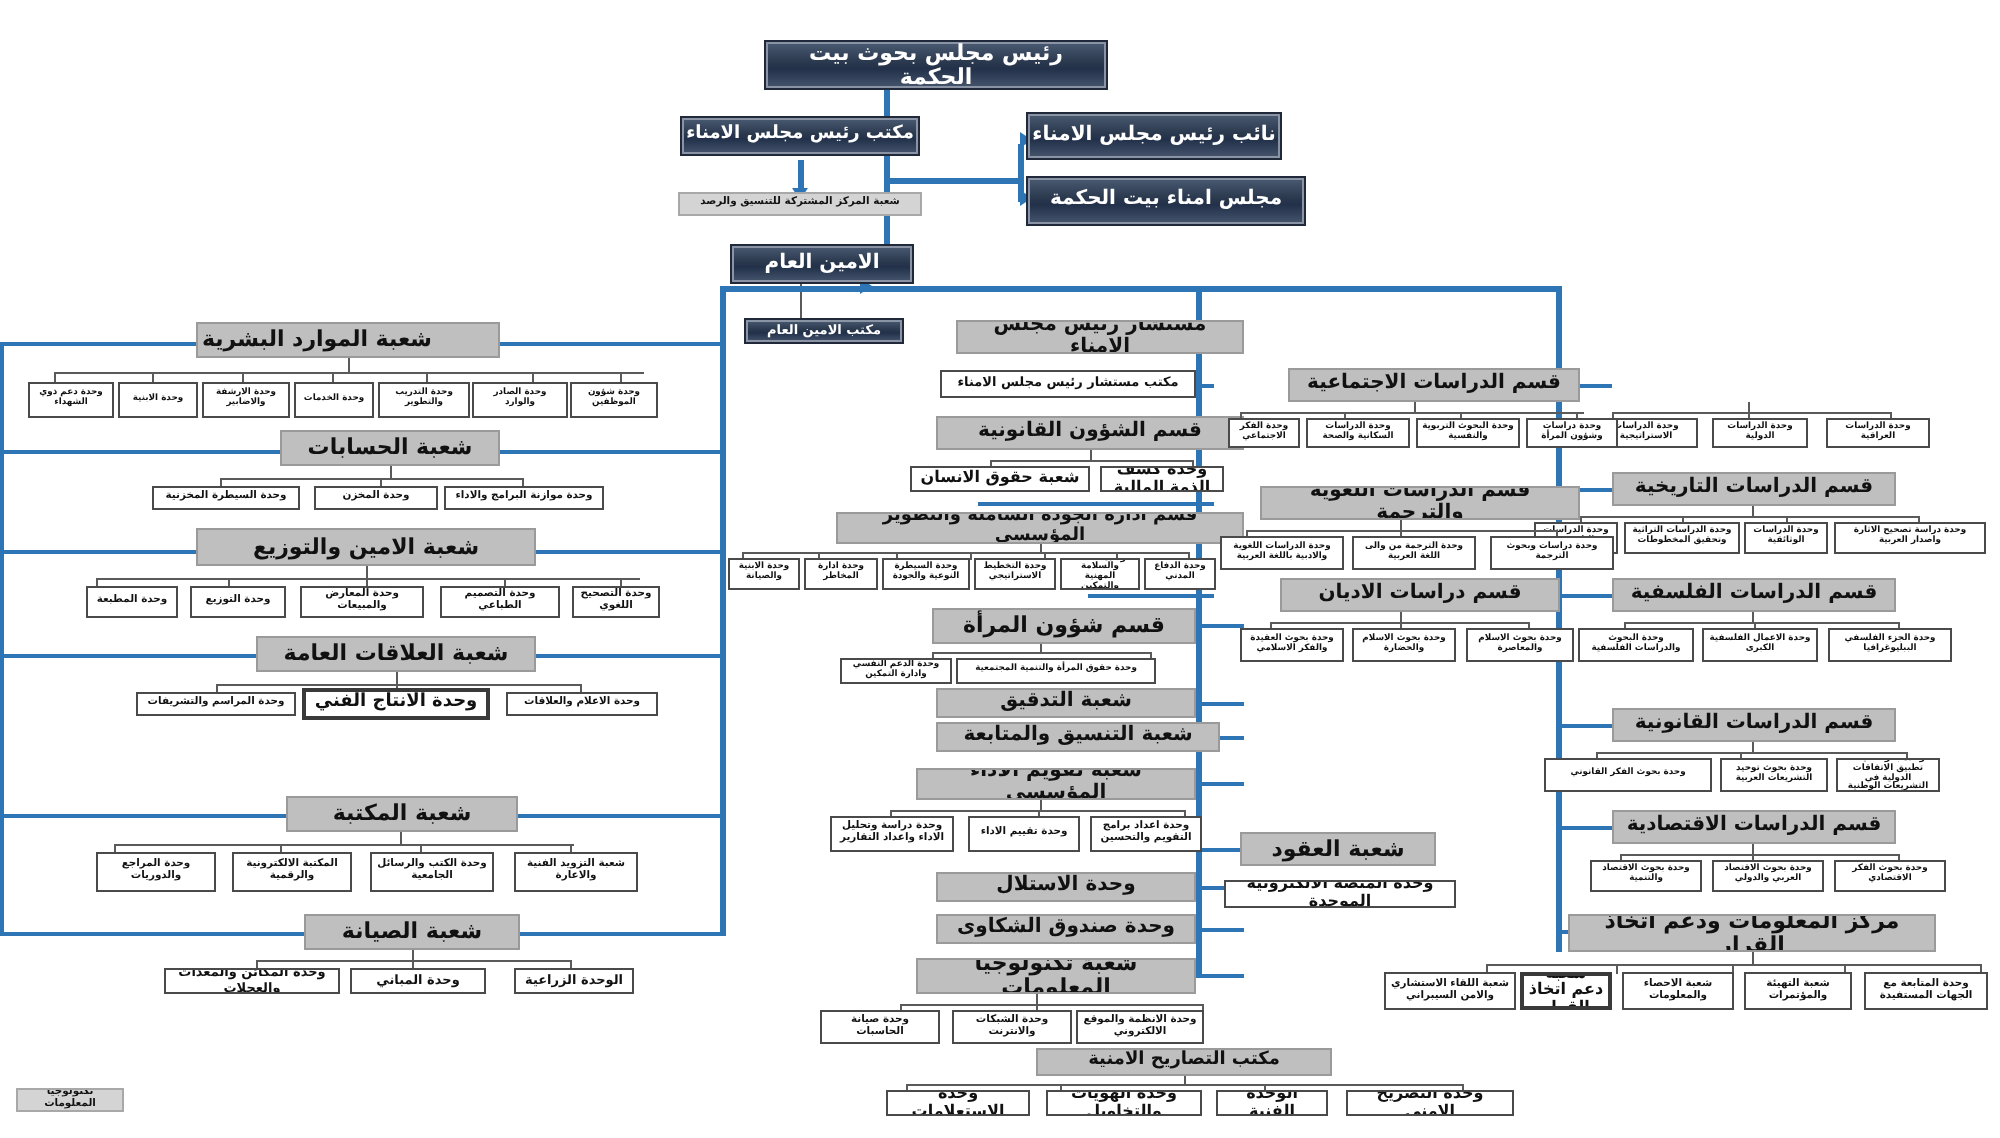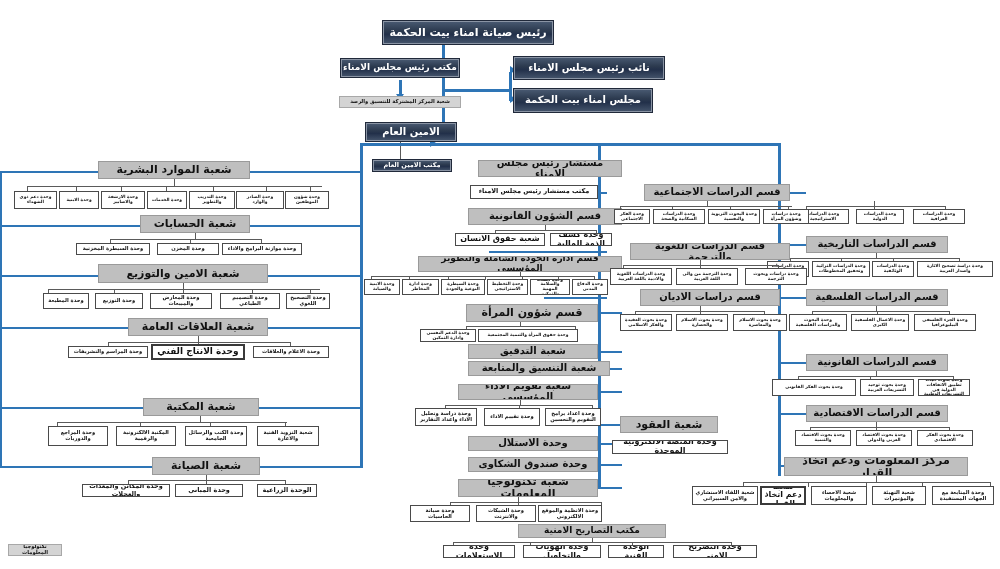--- a/index.html
+++ b/index.html
@@ -136,24 +136,24 @@
   <div class="ln lnh" style="left:778px;top:297px;width:28px;height:2px;"></div>
   <div class="ln lnh" style="left:778px;top:362px;width:28px;height:2px;"></div>
   <div class="ln lnh" style="left:778px;top:413px;width:28px;height:2px;"></div>
   <div class="ln lnh" style="left:778px;top:465px;width:28px;height:2px;"></div>
 
   <div class="ln lnh" style="left:489px;top:192px;width:118px;height:2px;"></div>
   <div class="ln lnh" style="left:489px;top:251px;width:118px;height:2px;"></div>
   <div class="ln lnh" style="left:544px;top:297px;width:63px;height:2px;"></div>
 
   <div class="node nav f11" style="left:382px;top:20px;width:172px;height:25px;">
-    <span>رئيس صيانة امناء بيت الحكمة</span>
-  </div>
-
-  <div class="node nav f10" style="left:513px;top:56px;width:152px;height:24px;">
+    <span>رئيس مجلس بحوث بيت الحكمة</span>
+  </div>
+
+  <div class="node nav f10" style="left:513px;top:56px;width:128px;height:24px;">
     <span>نائب رئيس مجلس الامناء</span>
   </div>
 
   <div class="node nav f10" style="left:513px;top:88px;width:140px;height:25px;">
     <span>مجلس امناء بيت الحكمة</span>
   </div>
 
   <div class="node nav f9" style="left:340px;top:58px;width:120px;height:20px;">
     <span>مكتب رئيس مجلس الامناء</span>
   </div>
@@ -163,21 +163,21 @@
   </div>
 
   <div class="node nav f10" style="left:365px;top:122px;width:92px;height:20px;">
     <span>الامين العام</span>
   </div>
 
   <div class="node nav f7" style="left:372px;top:159px;width:80px;height:13px;">
     <span>مكتب الامين العام</span>
   </div>
 
-  <div class="node grey f11" style="left:98px;top:161px;width:152px;height:18px;">
+  <div class="node grey f11" style="left:98px;top:161px;width:152px;height:18px;justify-content:flex-end;">
     <span>شعبة الموارد البشرية</span>
   </div>
   <div class="kv" style="left:174px;top:179px;height:8px;"></div>
   <div class="kh" style="left:27px;top:186px;width:295px;"></div>
   <div class="kv" style="left:27px;top:186px;height:6px;"></div>
   <div class="kv" style="left:76px;top:186px;height:6px;"></div>
   <div class="kv" style="left:121px;top:186px;height:6px;"></div>
   <div class="kv" style="left:166px;top:186px;height:6px;"></div>
   <div class="kv" style="left:213px;top:186px;height:6px;"></div>
   <div class="kv" style="left:266px;top:186px;height:6px;"></div>

